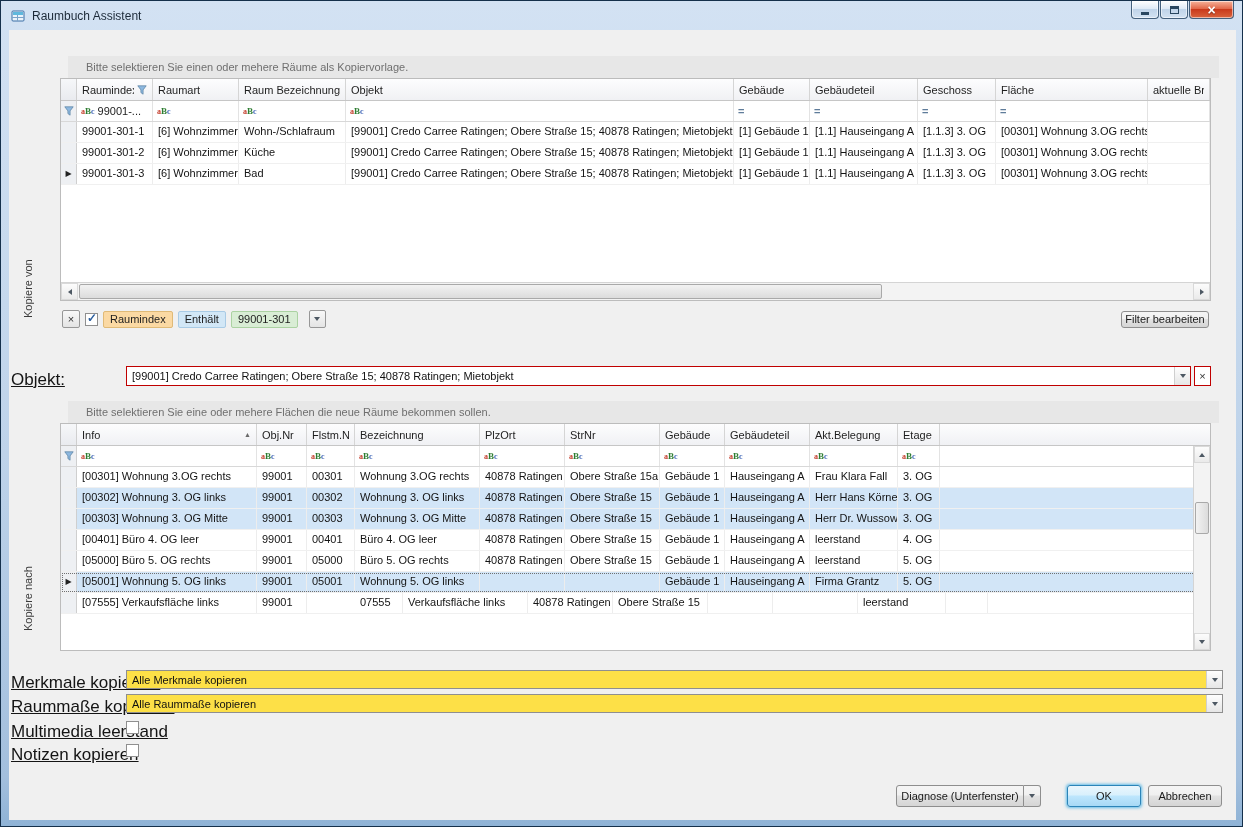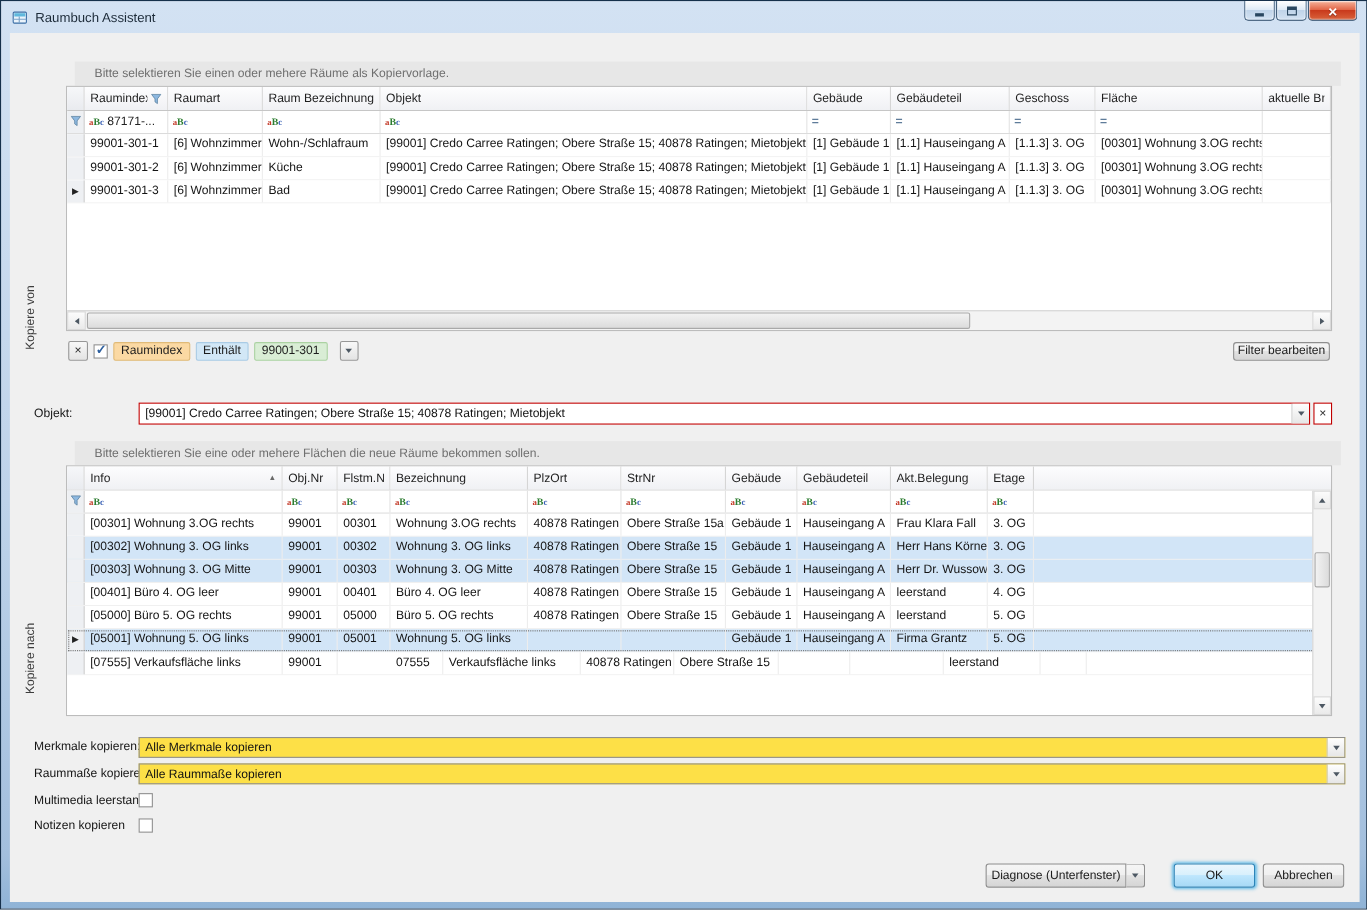--- a/index.html
+++ b/index.html
@@ -79,21 +79,21 @@
   .cb.checked::after{content:"✓";position:absolute;left:1px;top:-3px;font-size:12px;color:#2b5e9e;font-weight:bold;}
   .chip{height:17px;display:inline-flex;align-items:center;padding:0 6px;font-size:11px;border-radius:2px;color:#1d1d1d;}
   .chip.field{background:#fbd9a3;border:1px solid #e0ba77;}
   .chip.op{background:#d2e7f6;border:1px solid #a9cbe5;}
   .chip.val{background:#d9edd5;border:1px solid #abd2a2;}
   .fp-dd{width:17px;height:18px;border:1px solid #979797;border-radius:2px;background:linear-gradient(#f8f8f8,#e4e4e4);
     display:flex;align-items:center;justify-content:center;margin-left:6px;}
   .btn{height:17px;padding:0 10px;font-size:11px;font-family:inherit;color:#1a1a1a;border:1px solid #8e8e8e;border-radius:3px;
     background:linear-gradient(#f5f5f5,#f0f0f0 45%,#e2e2e2 50%,#d5d5d5);display:inline-flex;align-items:center;justify-content:center;white-space:nowrap;}
   .fp-edit{margin-left:auto;margin-right:2px;width:88px;}
-  .opt-label{position:absolute;left:22px;font-size:11px;color:#141414;}
+  .opt-label{position:absolute;left:2px;font-size:17px;color:#141414;text-decoration:underline;}
   #objekt-label{top:340px;}
   .objekt-combo{position:absolute;left:117px;top:336px;width:1065px;height:20px;border:1px solid #c00000;background:#fff;display:flex;align-items:center;}
   .objekt-combo .val{flex:1;font-size:11px;padding:0 5px;white-space:nowrap;overflow:hidden;color:#111;}
   .combo-dd{flex:0 0 16px;height:100%;border-left:1px solid #cfcfcf;background:linear-gradient(#fefefe,#e6e6e6);
     display:flex;align-items:center;justify-content:center;}
   .objekt-x{position:absolute;left:1185px;top:336px;width:17px;height:20px;border:1px solid #c00000;background:#fff;
     display:flex;align-items:center;justify-content:center;font-size:11px;color:#333;}
   .combo{position:absolute;left:117px;width:1097px;height:19px;border:1px solid #8f8f8f;background:#fde047;display:flex;align-items:center;}
   .combo .val{flex:1;font-size:11px;padding:0 5px;white-space:nowrap;overflow:hidden;color:#111;}
   #combo-merkmale{top:640px;}
@@ -185,21 +185,21 @@
             <span><svg width="10" height="10" viewBox="0 0 10 10">
                 <path d="M0.8 0.8h8.4L6.1 4.9v4.3L3.9 7.6V4.9z" fill="#8db8e0" stroke="#58809f" stroke-width="0.7"></path>
               </svg></span>
           </div>
           <div class="g-cell" style="flex: 0 0 76px;">
             <span class="abc">
               <span class="la">a</span>
               <span class="lb">B</span>
               <span class="lc">c</span>
             </span>
-            <span>87171-...</span>
+            <span>99001-...</span>
           </div>
           <div class="g-cell" style="flex: 0 0 86px;">
             <span class="abc">
               <span class="la">a</span>
               <span class="lb">B</span>
               <span class="lc">c</span>
             </span>
           </div>
           <div class="g-cell" style="flex: 0 0 107px;">
             <span class="abc">

